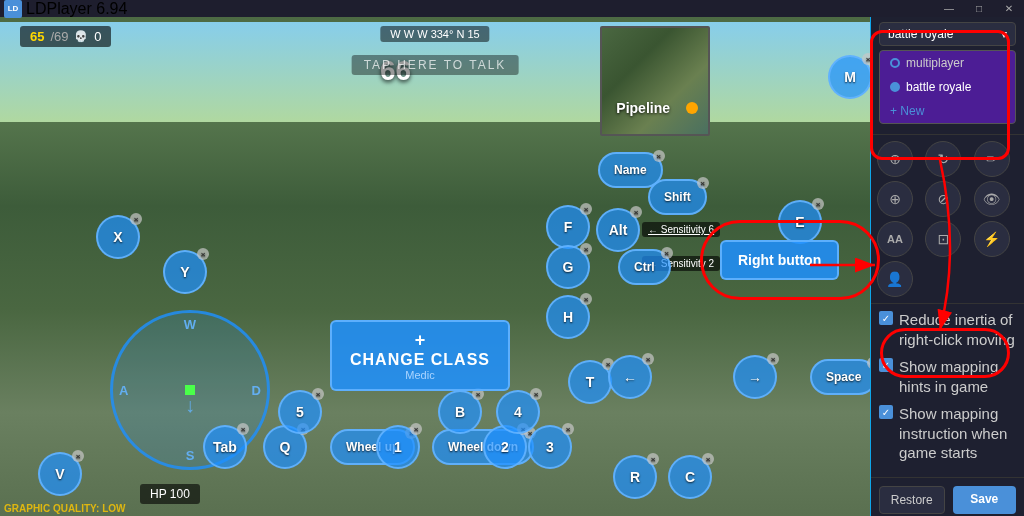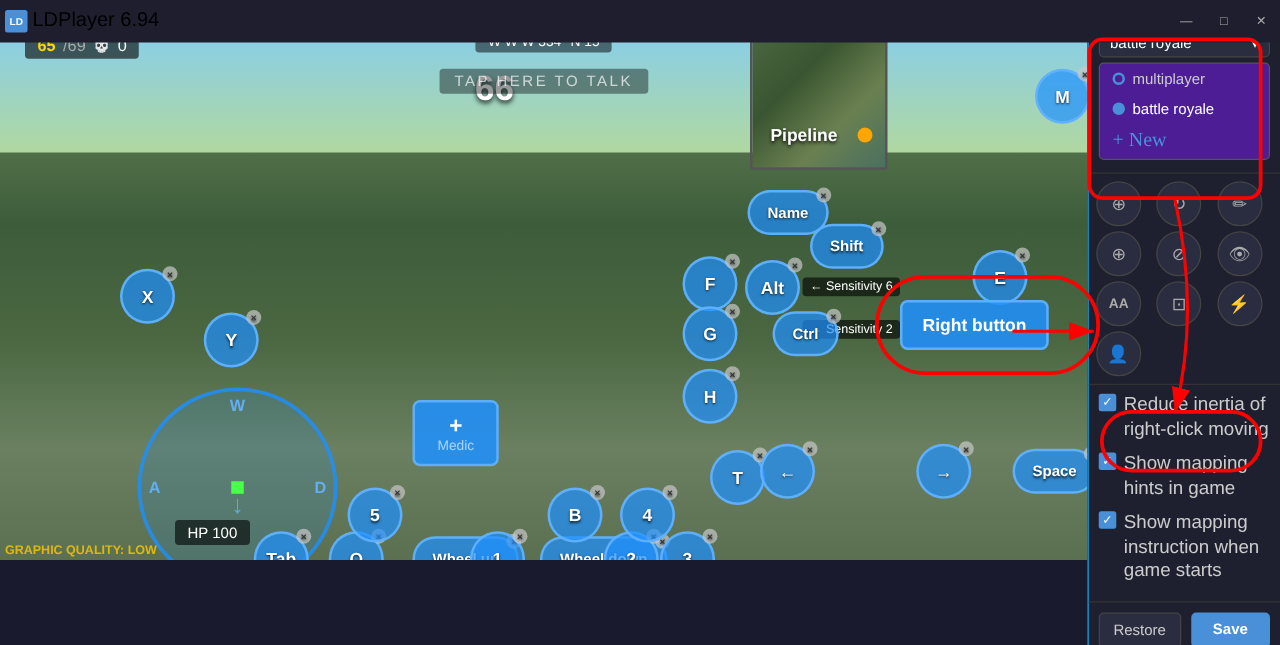--- a/index.html
+++ b/index.html
@@ -2,29 +2,29 @@
 <html><head>
   <meta charset="utf-8">
   <style>
     * { box-sizing: border-box; margin: 0; padding: 0; }
     body { width: 1024px; height: 516px; overflow: hidden; font-family: 'Segoe UI', Arial, sans-serif; background: #1a1a2e; }
 
     
     #game-area {
       position: absolute;
       left: 0; top: 0;
-      width: 870px; height: 448px;
+      width: 870px; height: 516px;
       background: linear-gradient(180deg, #4a6741 0%, #5a7a50 20%, #3d5c3a 40%, #4a6741 60%, #6a8060 80%, #5a7050 100%);
       overflow: hidden;
     }
 
     
     #titlebar {
       position: absolute;
-      top: 0; left: 0; right: 0; height: 34px;
+      top: 0; left: 0; right: 0; height: 17px;
       background: #1e1e2e;
       display: flex; align-items: center;
       z-index: 100;
     }
     #titlebar-logo {
       width: 18px; height: 18px; margin: 0 4px;
       background: #4a90d9;
       border-radius: 2px;
       display: inline-flex; align-items: center; justify-content: center;
       font-size: 8px; color: white; font-weight: bold;
@@ -229,24 +229,24 @@
     .dropdown-item.selected { color: white; }
     .radio-dot {
       width: 10px; height: 10px;
       border-radius: 50%;
       border: 2px solid #4a90d9;
       display: inline-block;
     }
     .radio-dot.filled { background: #4a90d9; }
     .dropdown-add {
       padding: 5px 10px;
-      font-size: 16px;
+      font-size: 12px;
       color: #4a90d9;
       cursor: pointer;
-      display: flex; align-items: center; gap: 4px; font-family: Liberation Serif, serif;
+      display: flex; align-items: center; gap: 4px;
     }
 
     
     .red-circle {
       position: absolute;
       border: 3px solid red;
       border-radius: 50%;
       pointer-events: none;
       z-index: 200;
     }
@@ -386,25 +386,26 @@
     <span class="joystick-label" style="top:4px;left:50%;transform:translateX(-50%);">W</span>
     <span class="joystick-label" style="bottom:4px;left:50%;transform:translateX(-50%);">S</span>
     <span class="joystick-label" style="left:6px;top:50%;transform:translateY(-50%);">A</span>
     <span class="joystick-label" style="right:6px;top:50%;transform:translateY(-50%);">D</span>
 
     <div style="position:absolute;top:50%;left:50%;transform:translate(-50%,-50%);width:10px;height:10px;background:#4aff4a;border-radius:50;"></div>
 
     <div style="position:absolute;top:50%;left:50%;transform:translate(-50%,-50%);color:rgba(100,180,255,0.8);font-size:20px;margin-top:15px;">↓</div>
   </div>
 
-  <div class="sensitivity-label" style="left:642px;top:222px;">← Sensitivity 6</div>
+  <div class="sensitivity-label" style="left:642px;top:222px;text-decoration:underline;">← Sensitivity 6</div>
   <div class="sensitivity-label" style="left:642px;top:256px;">← Sensitivity 2</div>
 
   <div id="change-class-btn">
     <div class="plus">+</div>
+    <div class="label">CHANGE CLASS</div>
     <div class="sublabel">Medic</div>
   </div>
 
   <div id="right-button">Right button</div>
 
   <div id="minimap">
     <div style="position:absolute;bottom:20px;right:10px;width:12px;height:12px;background:orange;border-radius:50%;"></div>
   </div>
 
   <div id="keys-container">

